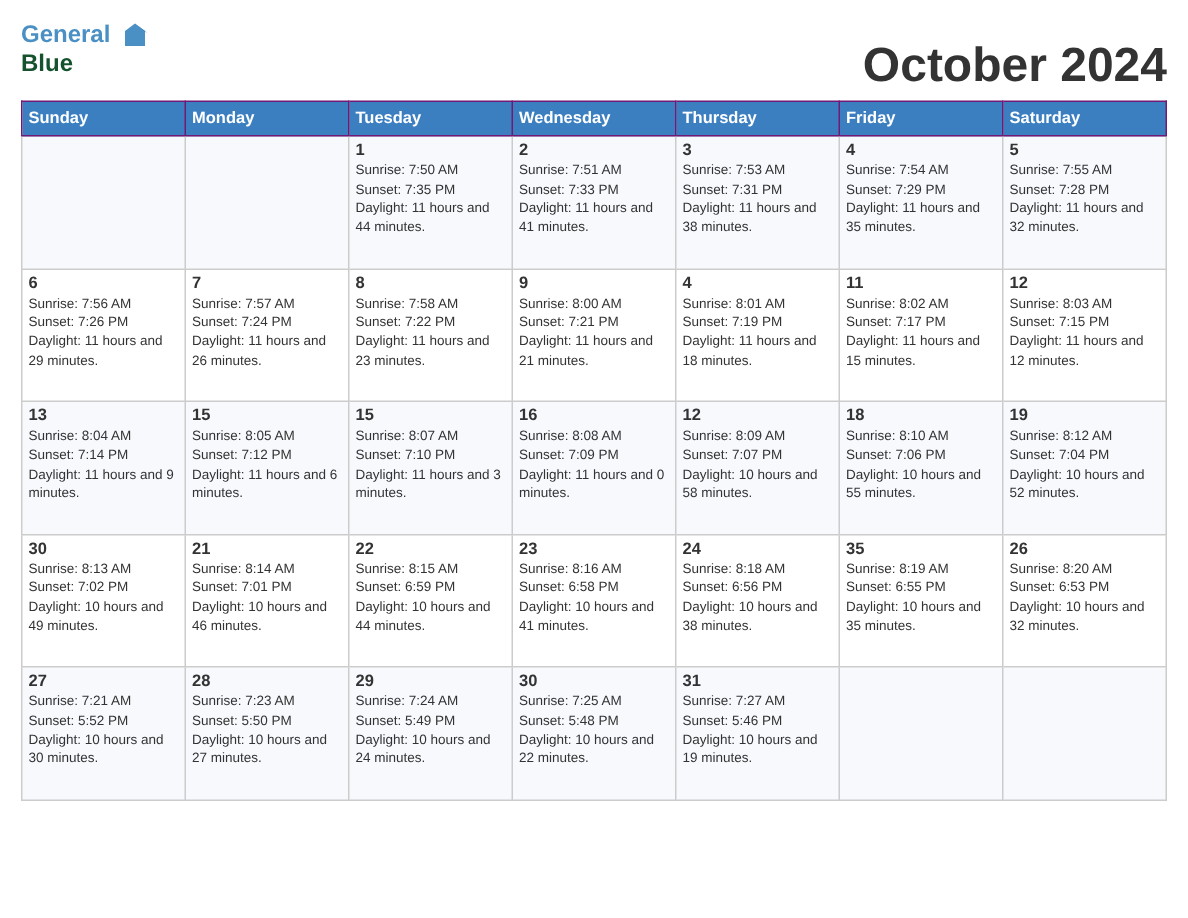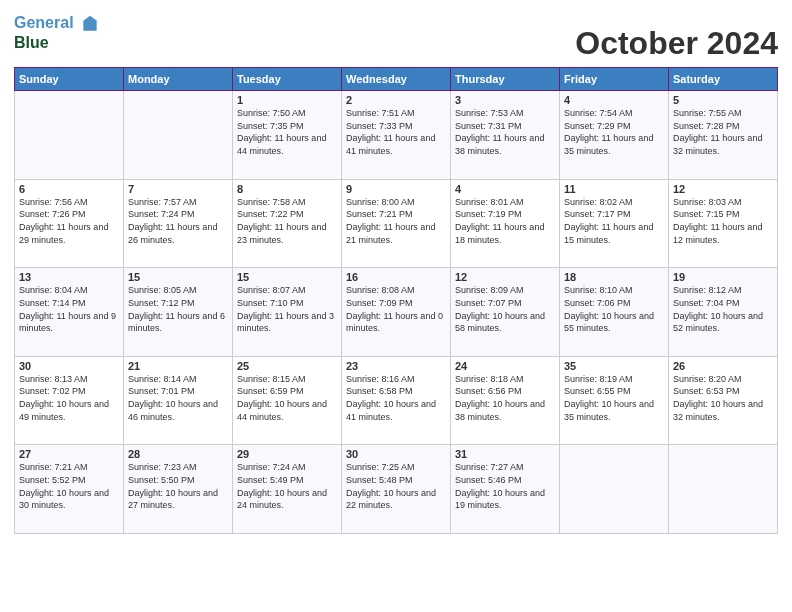--- a/index.html
+++ b/index.html
@@ -220,21 +220,21 @@
         <tr>
           <td>
             <span class="day-num">30</span>
             <div class="cell-info">Sunrise: 8:13 AM<br>Sunset: 7:02 PM<br>Daylight: 10 hours and 49 minutes.</div>
           </td>
           <td>
             <span class="day-num">21</span>
             <div class="cell-info">Sunrise: 8:14 AM<br>Sunset: 7:01 PM<br>Daylight: 10 hours and 46 minutes.</div>
           </td>
           <td>
-            <span class="day-num">25</span>
+            <span class="day-num">22</span>
             <div class="cell-info">Sunrise: 8:15 AM<br>Sunset: 6:59 PM<br>Daylight: 10 hours and 44 minutes.</div>
           </td>
           <td>
             <span class="day-num">23</span>
             <div class="cell-info">Sunrise: 8:16 AM<br>Sunset: 6:58 PM<br>Daylight: 10 hours and 41 minutes.</div>
           </td>
           <td>
             <span class="day-num">24</span>
             <div class="cell-info">Sunrise: 8:18 AM<br>Sunset: 6:56 PM<br>Daylight: 10 hours and 38 minutes.</div>
           </td>

